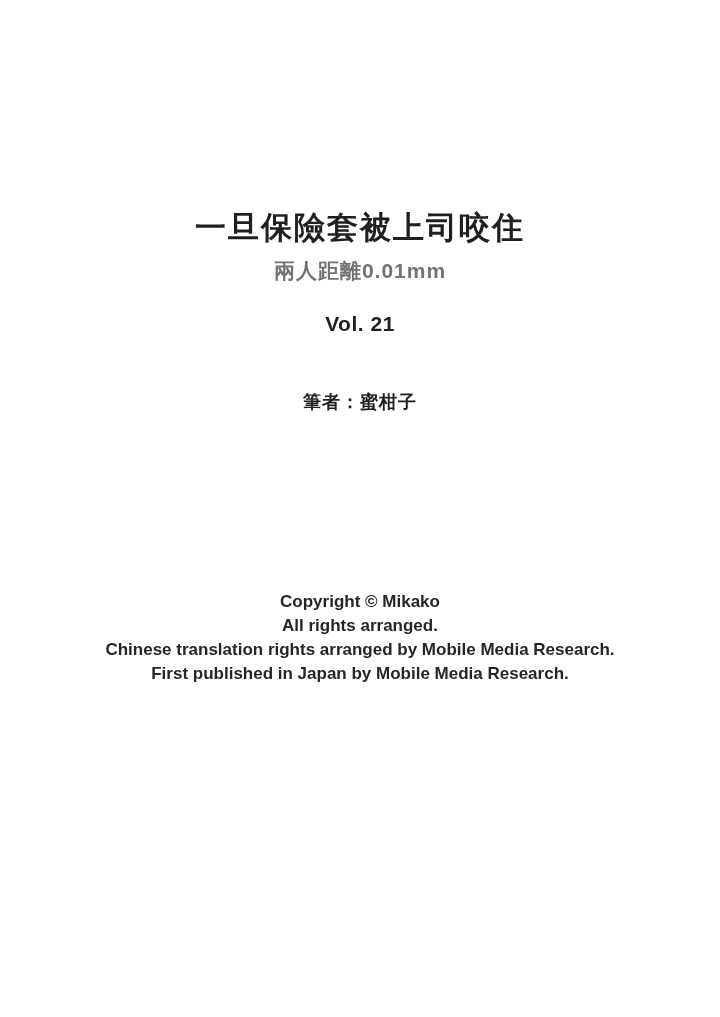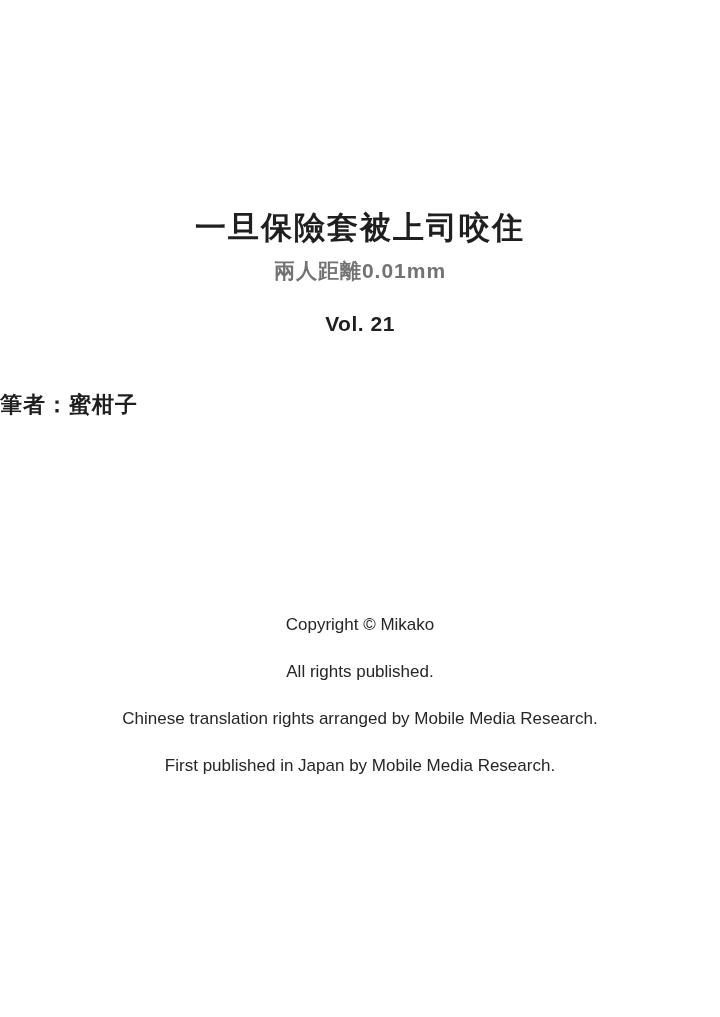--- a/index.html
+++ b/index.html
@@ -55,54 +55,54 @@
     font-size: 21px;
     font-weight: 700;
     color: #1f1f1f;
     letter-spacing: 0.5px;
   }
   .author {
     position: absolute;
     top: 390px;
     left: 0;
     width: 720px;
-    font-size: 22px;
+    text-align: center;
+    font-size: 18px;
     font-weight: 700;
     color: #1f1f1f;
     letter-spacing: 1px;
   }
   .copyright-block {
     position: absolute;
     top: 590px;
     left: 0;
     width: 720px;
     text-align: center;
   }
   .copyright-line {
     font-size: 17px;
     line-height: 24px;
     color: #262626;
-    font-weight: 400;
-    margin-top: 23px;
+    font-weight: 700;
   }
 </style>
 </head>
 <body>
 
 <div class="page">
 
   <div class="title-block">
     <h1 class="main-title">一旦保險套被上司咬住</h1>
     <h2 class="sub-title">兩人距離0.01mm</h2>
   </div>
 
   <div class="volume">Vol. 21</div>
 
   <div class="author">筆者：蜜柑子</div>
 
   <div class="copyright-block">
     <div class="copyright-line">Copyright © Mikako</div>
-    <div class="copyright-line">All rights published.</div>
+    <div class="copyright-line">All rights arranged.</div>
     <div class="copyright-line">Chinese translation rights arranged by Mobile Media Research.</div>
     <div class="copyright-line">First published in Japan by Mobile Media Research.</div>
   </div>
 
 </div>
 
 </body></html>

